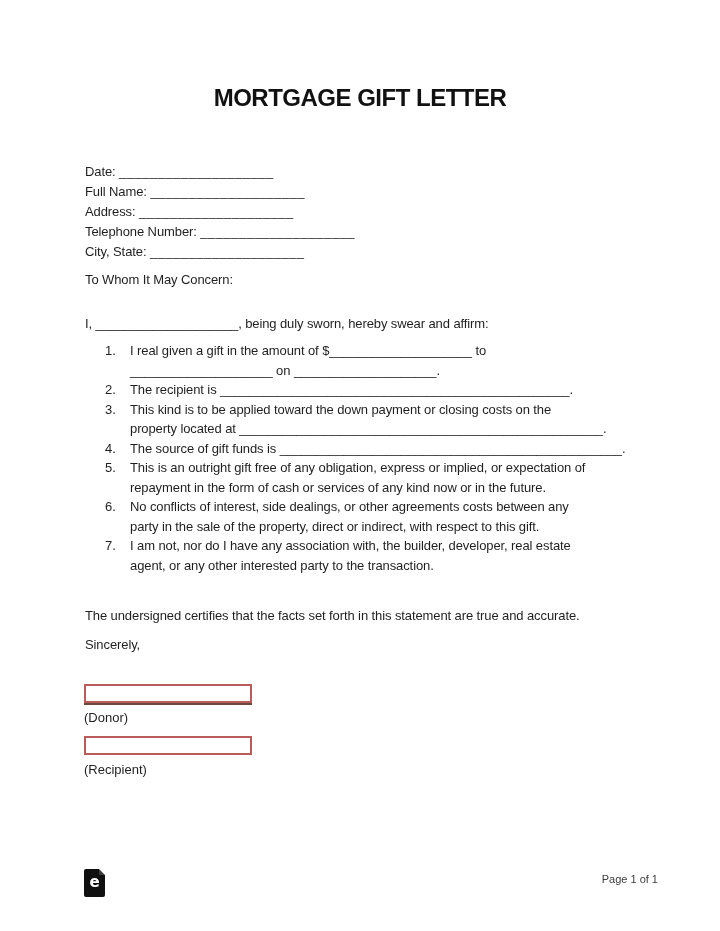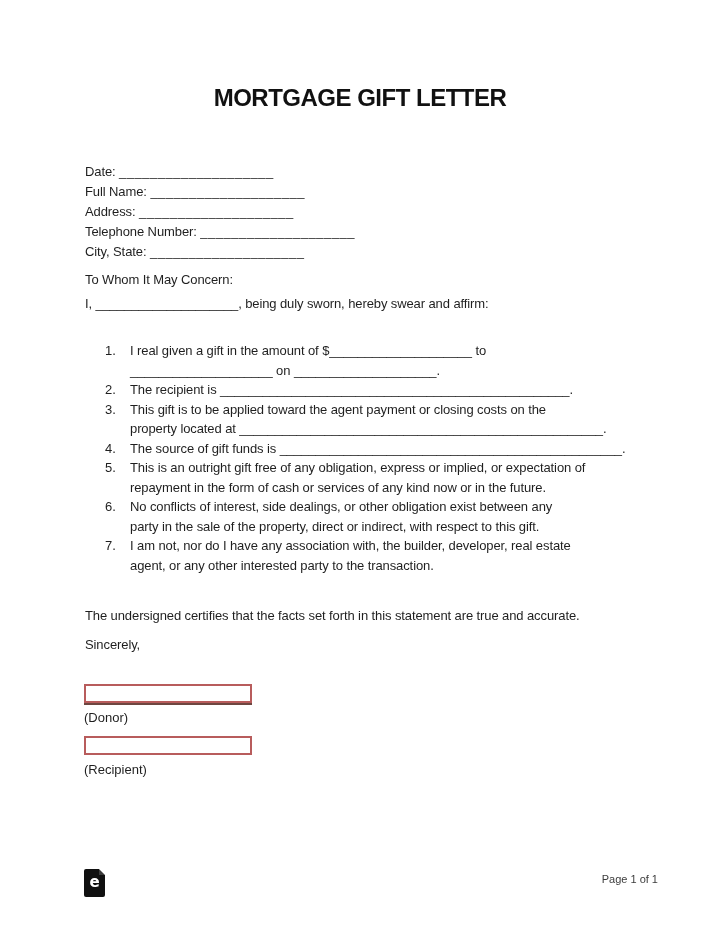--- a/index.html
+++ b/index.html
@@ -22,21 +22,21 @@
     font-size: 24px;
     font-weight: 700;
     letter-spacing: -0.5px;
     color: #111;
   }
   .block { position: absolute; left: 85px; font-size: 13px; letter-spacing: -0.1px; }
   .fields { top: 162px; line-height: 20px; }
   .field-row { white-space: nowrap; }
   .blank { color: #2a2a2a; letter-spacing: 0.5px; margin-top: 36px; }
   .salutation { top: 272px; text-align: center; }
-  .affirmation { top: 296px; }
+  .affirmation { top: 316px; }
   .num-list { top: 341px; left: 105px; width: 545px; }
   .list-item { display: flex; line-height: 19.5px; }
   .li-num { flex: 0 0 25px; }
   .li-text { width: 515px; white-space: pre-wrap; }
   .closing { top: 584px; width: 580px; margin-top: 24px; }
   .signoff { top: 637px; }
   .sig { position: absolute; left: 84px; }
   .sig-donor { top: 684px; }
   .sig-recipient { top: 736px; }
   .sig-box {
@@ -116,35 +116,35 @@
         <span class="li-num">1.</span>
         <span class="li-text">I real given a gift in the amount of $____________________ to
 ____________________ on ____________________.</span>
       </div>
     <div class="list-item">
         <span class="li-num">2.</span>
         <span class="li-text">The recipient is _________________________________________________.</span>
       </div>
     <div class="list-item">
         <span class="li-num">3.</span>
-        <span class="li-text">This gift is to be applied toward the agent payment or closing costs on the
+        <span class="li-text">This kind is to be applied toward the down payment or closing costs on the
 property located at ___________________________________________________.</span>
       </div>
     <div class="list-item">
         <span class="li-num">4.</span>
         <span class="li-text">The source of gift funds is ________________________________________________.</span>
       </div>
     <div class="list-item">
         <span class="li-num">5.</span>
         <span class="li-text">This is an outright gift free of any obligation, express or implied, or expectation of
 repayment in the form of cash or services of any kind now or in the future.</span>
       </div>
     <div class="list-item">
         <span class="li-num">6.</span>
-        <span class="li-text">No conflicts of interest, side dealings, or other obligation exist between any
+        <span class="li-text">No conflicts of interest, side dealings, or other agreements costs between any
 party in the sale of the property, direct or indirect, with respect to this gift.</span>
       </div>
     <div class="list-item">
         <span class="li-num">7.</span>
         <span class="li-text">I am not, nor do I have any association with, the builder, developer, real estate
 agent, or any other interested party to the transaction.</span>
       </div>
   </div>
 
   <div class="block closing">The undersigned certifies that the facts set forth in this statement are true and accurate.</div>

